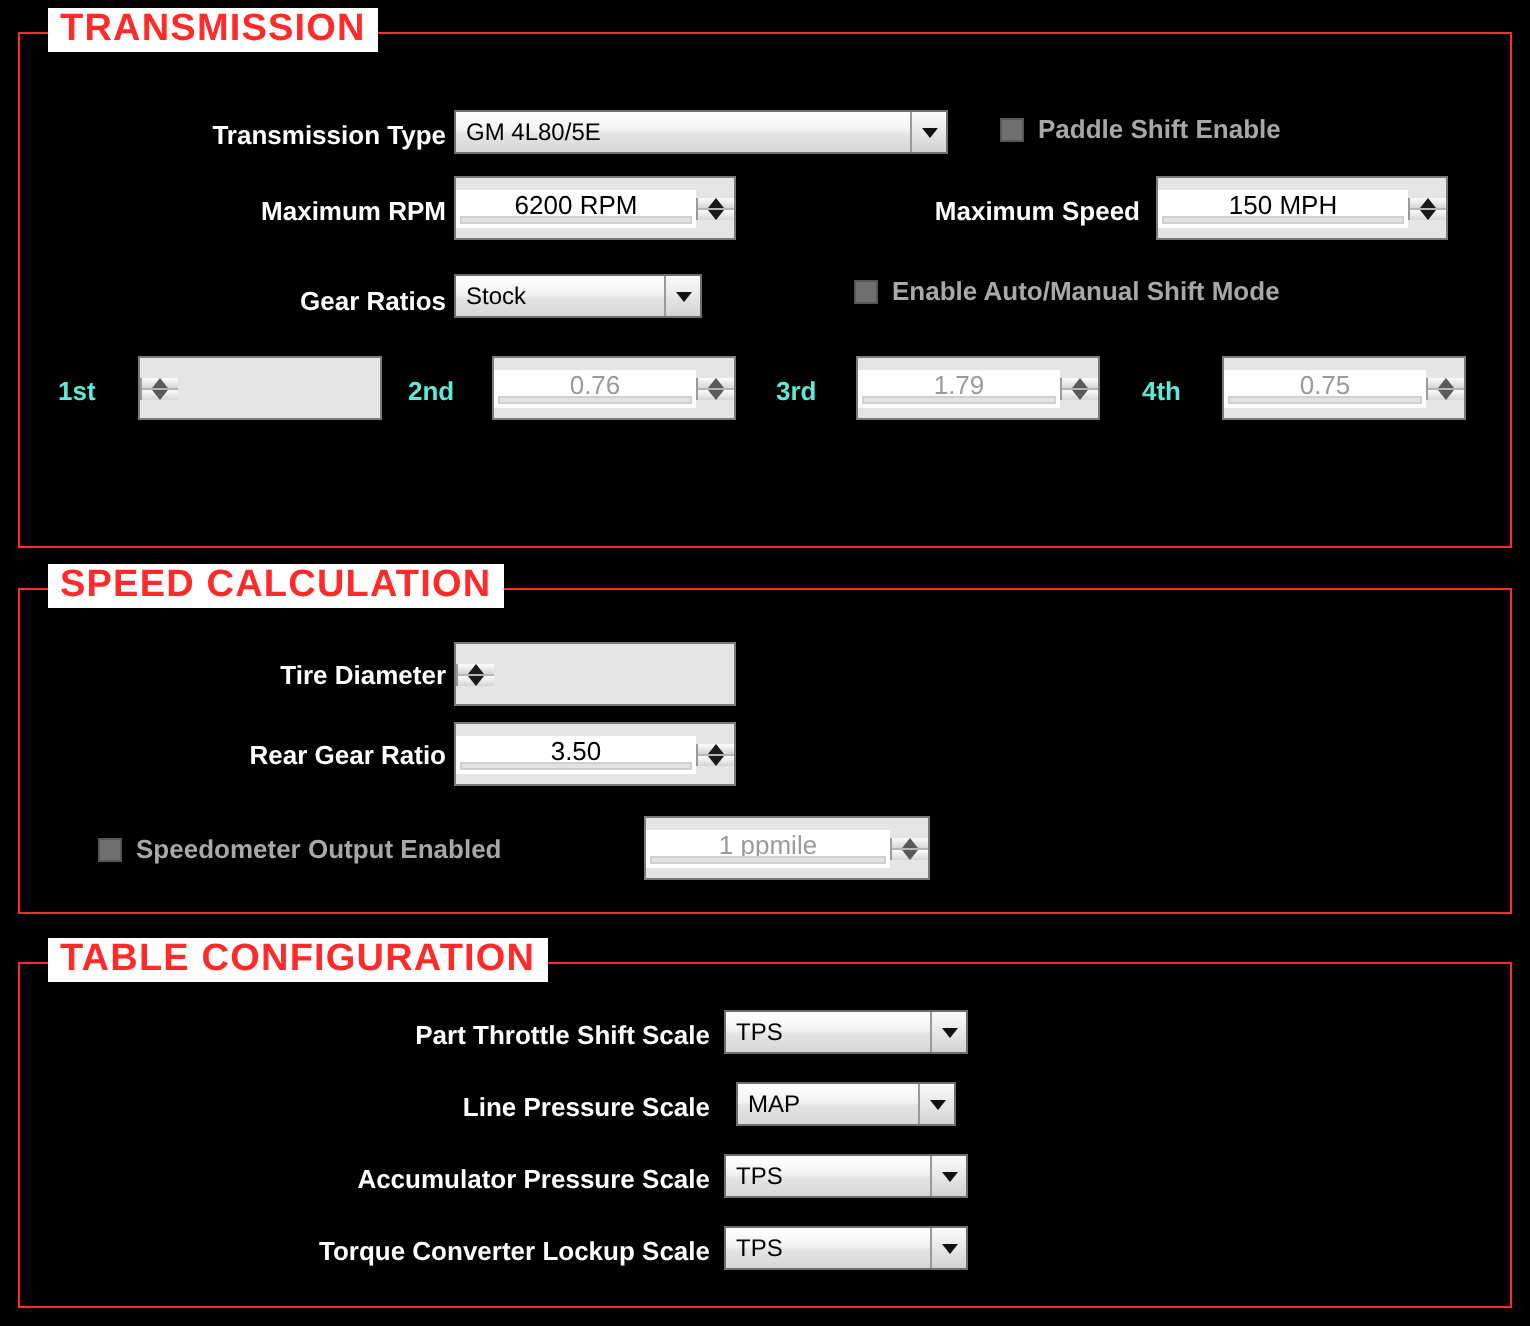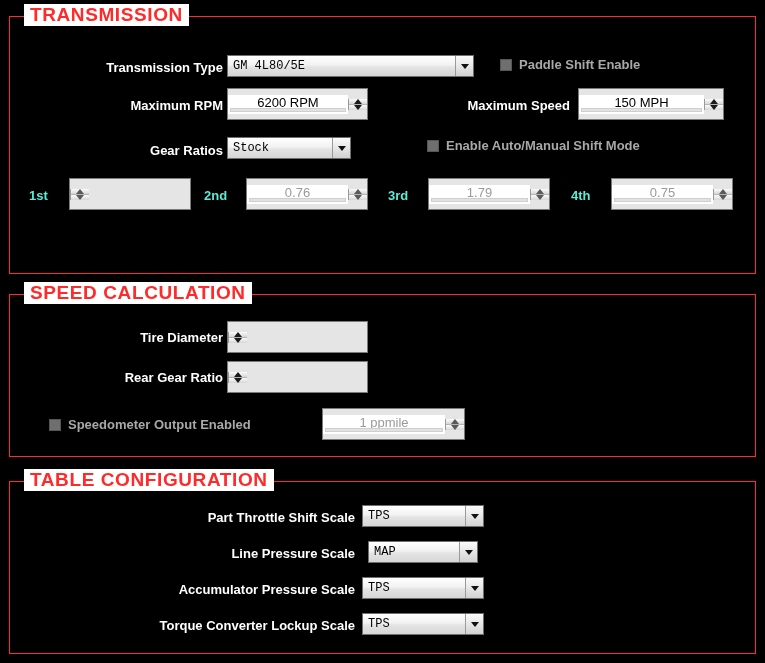--- a/index.html
+++ b/index.html
@@ -57,21 +57,20 @@
     display: flex;
     align-items: center;
     color: #000000;
     font-size: 12px;
     padding-left: 5px;
   }
   .combo .combo-text {
     flex: 1;
     overflow: hidden;
     white-space: nowrap;
-    font-family: Liberation Mono, monospace;
   }
   .combo .combo-btn {
     width: 17px;
     height: 100%;
     display: flex;
     align-items: center;
     justify-content: center;
     border-left: 1px solid #9a9a9a;
     background: linear-gradient(to bottom, #fbfbfb 0%, #e7e7e7 50%, #d2d2d2 100%);
   }
@@ -313,20 +312,24 @@
         <span class="arrow-up"></span>
       </div>
     <div class="arrow">
         <span class="arrow-down"></span>
       </div>
   </div>
 </div>
 
 <div class="lbl" style="left:40px; top:370px; width:183px;">Rear Gear Ratio</div>
 <div class="spin" style="left:227px; top:361px; width:141px;">
+  <div class="spin-body">
+    <span class="spin-value">3.50</span>
+    <span class="track"><span class="fill" style="width:0%"></span></span>
+  </div>
   <div class="arrows">
     <div class="arrow">
         <span class="arrow-up"></span>
       </div>
     <div class="arrow">
         <span class="arrow-down"></span>
       </div>
   </div>
 </div>
 

